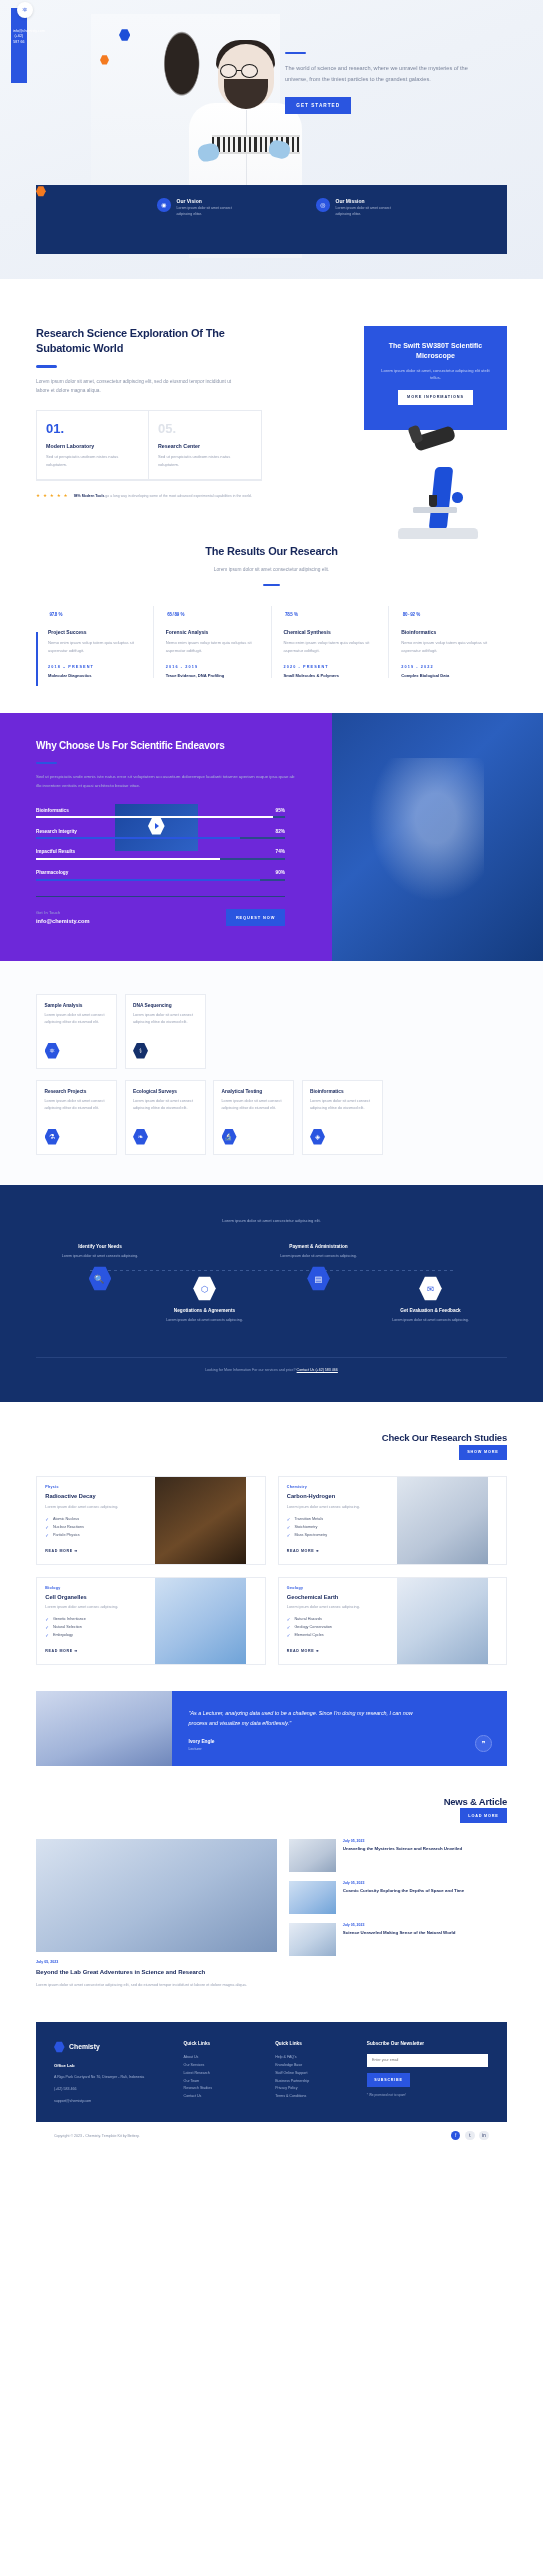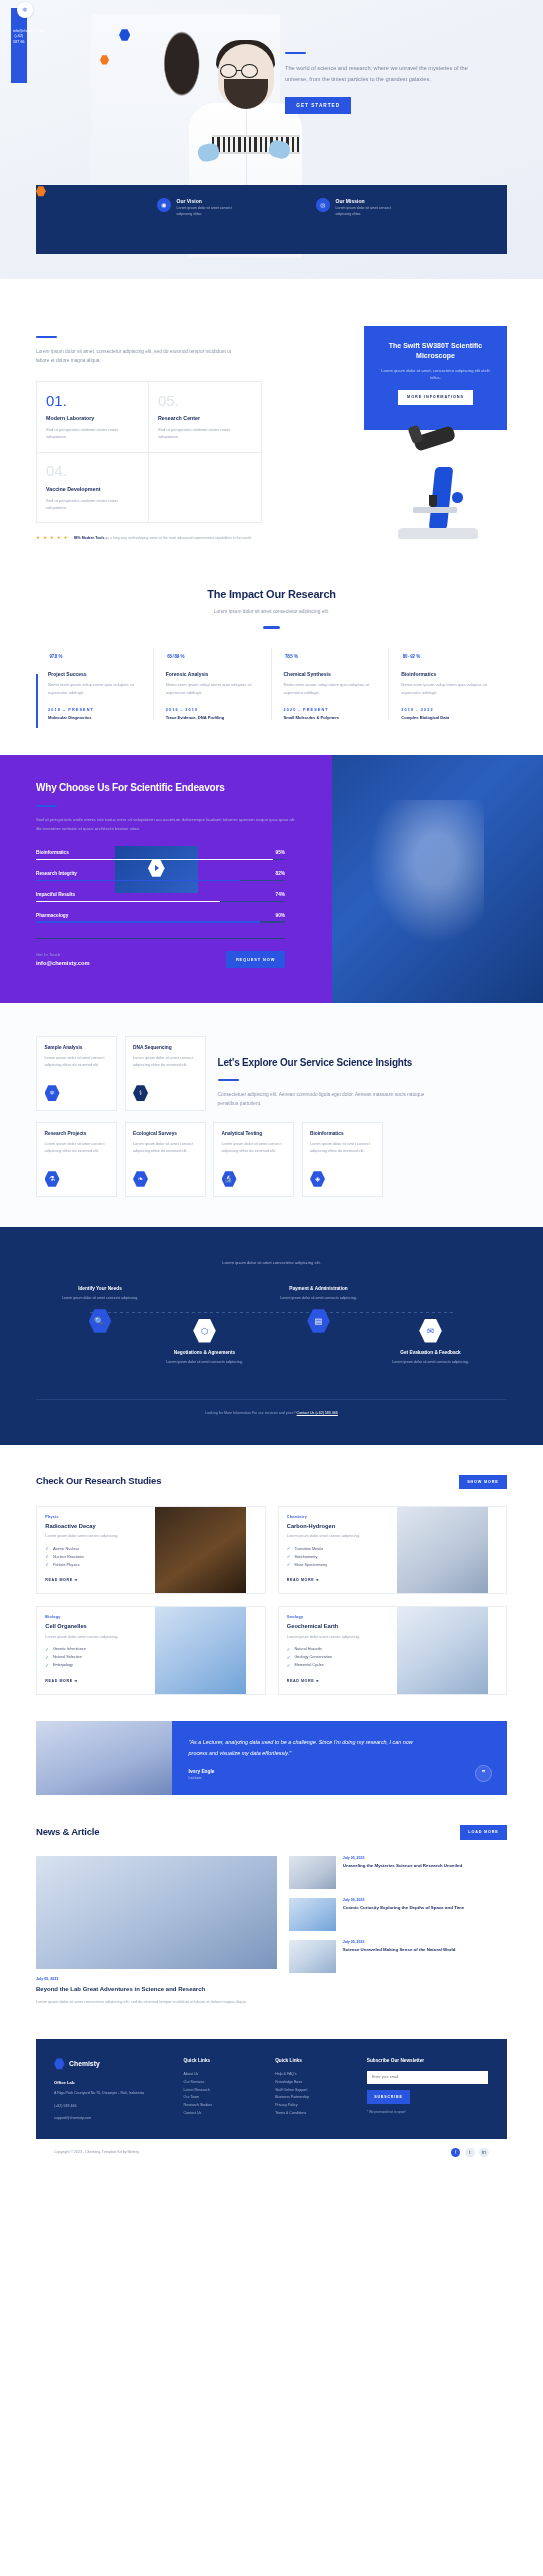--- a/index.html
+++ b/index.html
@@ -97,21 +97,21 @@
   .sec { position:relative; }
   .pad { padding:0 36px; }
   .s2 { padding-top:47px; padding-bottom:30px; }
   .h2 { font-size:11px; line-height:1.34; font-weight:700; color:#16265a; letter-spacing:-0.2px;}
   .muted { font-size:4.8px; line-height:1.95; color:#8a93a8; }
   .s2-left { width:234px; }
   .s2-grid { display:grid; grid-template-columns:1fr 1fr; border:0.8px solid #e8ebf1; margin-top:15px; width:226px;}
   .s2-cell { padding:9.8px 9px 10.6px; border-right:0.8px solid #e8ebf1; border-bottom:0.8px solid #e8ebf1; }
   .s2-cell:nth-child(2n){border-right:none;}
   .s2-cell:nth-child(n+3){border-bottom:none;}
-  .s2-num { font-size:15px; font-weight:400; color:#2a55e0; margin-bottom:6.8px; }
+  .s2-num { font-size:13px; font-weight:700; color:#2a55e0; margin-bottom:6.8px; }
   .s2-num.dim { color:#dfe3ea; }
   .s2-h { font-size:5.3px; font-weight:700; color:#16265a; margin-bottom:4.5px; }
   .s2-p { font-size:4.1px; line-height:1.85; color:#9aa2b5; }
   .rate { display:flex; align-items:flex-start; gap:5.3px; margin-top:12px; width:226px; }
   .stars { color:#f5a623; font-size:4.5px; letter-spacing:0.8px; white-space:nowrap; }
   .rate-txt { font-size:3.5px; line-height:1.75; color:#9aa2b5; }
   .rate-txt b { color:#16265a; }
 
   .promo {
     position:absolute; right:36px; top:47px; width:143px; height:226px;
@@ -223,21 +223,21 @@
     color:#fff; font-size:8.3px;
   }
   .step-ic.w { background:#fff; color:#2a55e0; }
   .step-h { font-size:4.7px; font-weight:700; color:#fff; }
   .step-p { font-size:3.6px; line-height:1.8; color:#9fb0d4; margin-top:3.8px; }
   .s6-note { font-size:3.6px; color:#8fa2ca; margin-top:10.6px; padding-top:10.6px; border-top:0.8px solid #27437f;}
   .s6-note a { color:#fff; text-decoration:underline; }
 
   
   .s7 { padding:30px 36px 26px; }
-  .s7-head { display:flex; justify-content:space-between; align-items:center; }
+  .s7-head { display:flex; justify-content:space-between; align-items:flex-end;flex-direction:column; }
   .s7-head .h2 { font-size:9.5px; }
   .s7-btn { font-size:3.8px; padding:5.3px 8.3px; letter-spacing:0.8px; }
   .cards { margin-top:16.6px; display:grid; grid-template-columns:1fr 1fr; gap:12px; }
   .card { border:0.8px solid #e9ecf2; background:#fff; display:flex; }
   .card-body { padding:8.3px 8.3px 9px; width:118px; }
   .cat { font-size:3.6px; color:#2a55e0; font-weight:700; letter-spacing:0.3px; }
   .card-h { font-size:5.7px; font-weight:700; color:#16265a; margin:3.8px 0 4.5px; }
   .card-p { font-size:3.8px; line-height:1.8; color:#9aa2b5; }
   .ticks { margin-top:6px; }
   .tick { font-size:3.8px; color:#4a5costume; }
@@ -352,37 +352,33 @@
         <div>
           <div class="vm-t">Our Mission</div>
           <div class="vm-d">Lorem ipsum dolor sit amet consect adipiscing elitse.</div>
         </div>
       </div>
     </div>
   </section>
 
   <section class="sec pad s2">
     <div class="s2-left">
+      <h2 class="h2">Research Science Exploration Of The Subatomic World</h2>
       <div class="rule"></div>
       <p class="muted" style="width:205px">Lorem ipsum dolor sit amet, consectetur adipiscing elit, sed do eiusmod tempor incididunt ut labore et dolore magna aliqua.</p>
 
       <div class="s2-grid">
         <div class="s2-cell">
           <div class="s2-num">01.</div>
           <div class="s2-h">Modern Laboratory</div>
           <div class="s2-p">Sed ut perspiciatis undeom nistes natus voluptatem.</div>
         </div>
         <div class="s2-cell">
           <div class="s2-num dim">05.</div>
           <div class="s2-h">Research Center</div>
-          <div class="s2-p">Sed ut perspiciatis undeom nistes natus voluptatem.</div>
-        </div>
-        <div class="s2-cell">
-          <div class="s2-num dim">04.</div>
-          <div class="s2-h">Vaccine Development</div>
           <div class="s2-p">Sed ut perspiciatis undeom nistes natus voluptatem.</div>
         </div>
       </div>
 
       <div class="rate">
         <span class="stars">★ ★ ★ ★ ★</span>
         <span class="rate-txt"><b>98% Modern Tools</b><span> go a long way in developing some of the most advanced experimental capabilities in the world.</span></span>
       </div>
     </div>
 
@@ -398,21 +394,21 @@
         <div class="micro-eye"></div>
         <div class="micro-lens"></div>
         <div class="micro-stage"></div>
         <div class="micro-knob"></div>
         <div class="micro-base"></div>
       </div>
     </div>
   </section>
 
   <section class="sec pad s3">
-    <h2 class="h2">The Impact Our Research</h2>
+    <h2 class="h2">The Results Our Research</h2>
     <p class="muted" style="margin-top:6px">Lorem ipsum dolor sit amet consectetur adipiscing elit.</p>
     <div class="center-rule"></div>
 
     <div class="stats">
       <div class="stat">
         <div class="stat-bar"></div>
         <div class="stat-v"><span>97.8</span><span>%</span></div>
         <div class="stat-h">Project Success</div>
         <div class="stat-p">Nemo enim ipsam volup tatem quia voluptas sit aspernatur oditfugit.</div>
         <div class="stat-y">2018 – PRESENT</div>
@@ -508,25 +504,20 @@
             <div class="svc-h">Sample Analysis</div>
             <div class="svc-p">Lorem ipsum dolor sit amet consect adipiscing elitse do eiusmod elit.</div>
             <div class="svc-ic">⚛</div>
           </div>
           <div class="svc">
             <div class="svc-h">DNA Sequencing</div>
             <div class="svc-p">Lorem ipsum dolor sit amet consect adipiscing elitse do eiusmod elit.</div>
             <div class="svc-ic dark">⚕</div>
           </div>
         </div>
-      </div>
-      <div class="s5-right">
-        <h2 class="h2">Let's Explore Our Service Science Insights</h2>
-        <div class="rule"></div>
-        <p class="muted">Consectetuer adipiscing elit. Aenean commodo ligula eget dolor. Aenean massaum socis natoque penatibus parturient.</p>
       </div>
     </div>
 
     <div class="s5-bottom">
       <div class="svc">
         <div class="svc-h">Research Projects</div>
         <div class="svc-p">Lorem ipsum dolor sit amet consect adipiscing elitse do eiusmod elit.</div>
         <div class="svc-ic">⚗</div>
       </div>
       <div class="svc">

